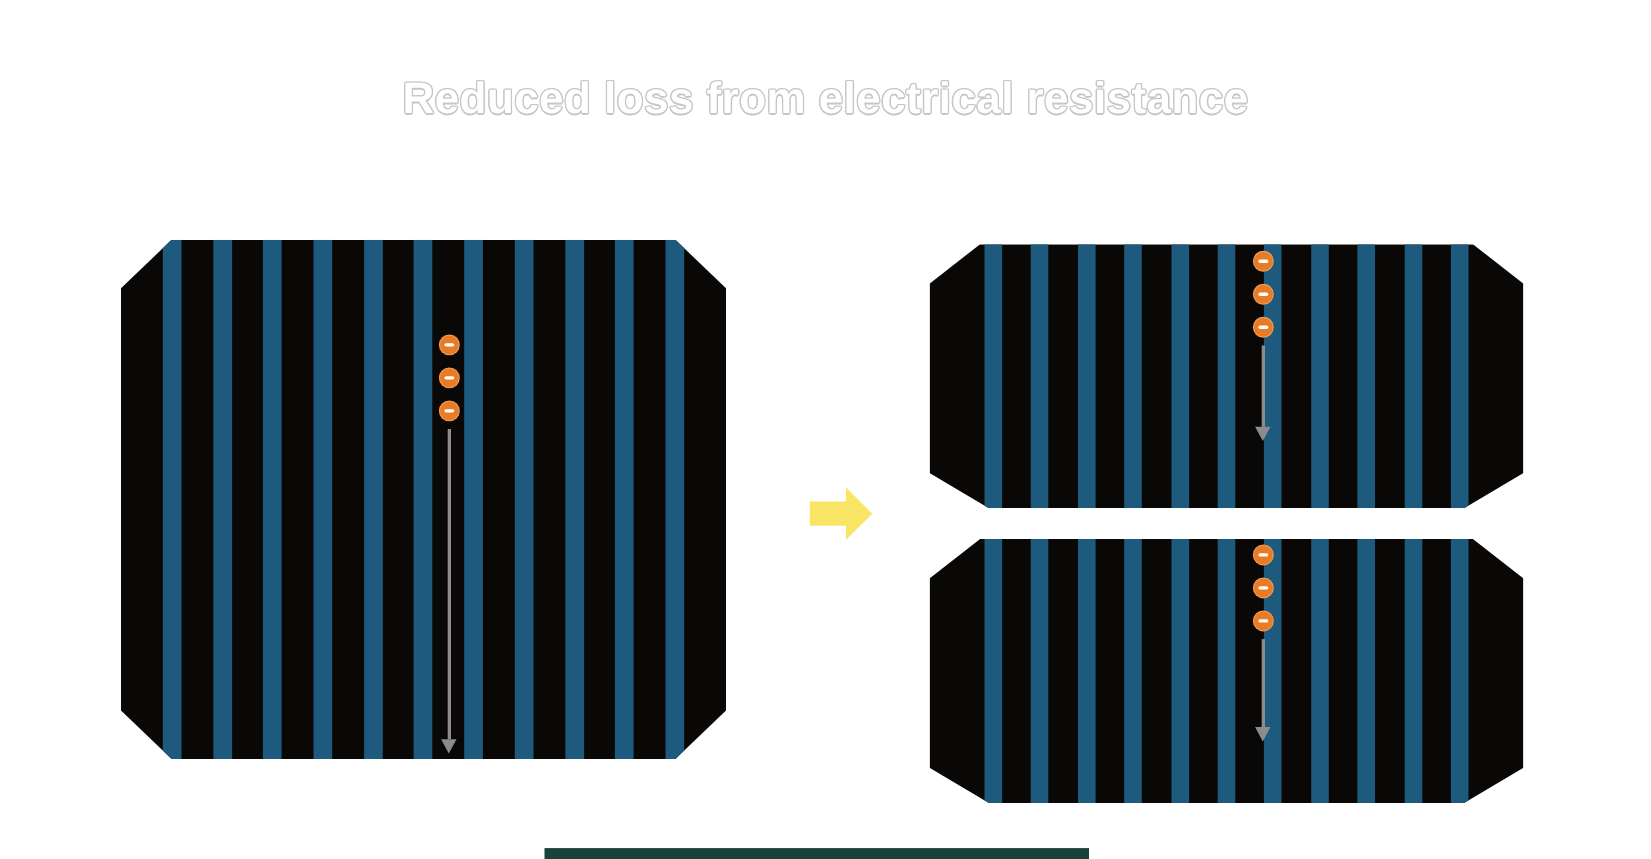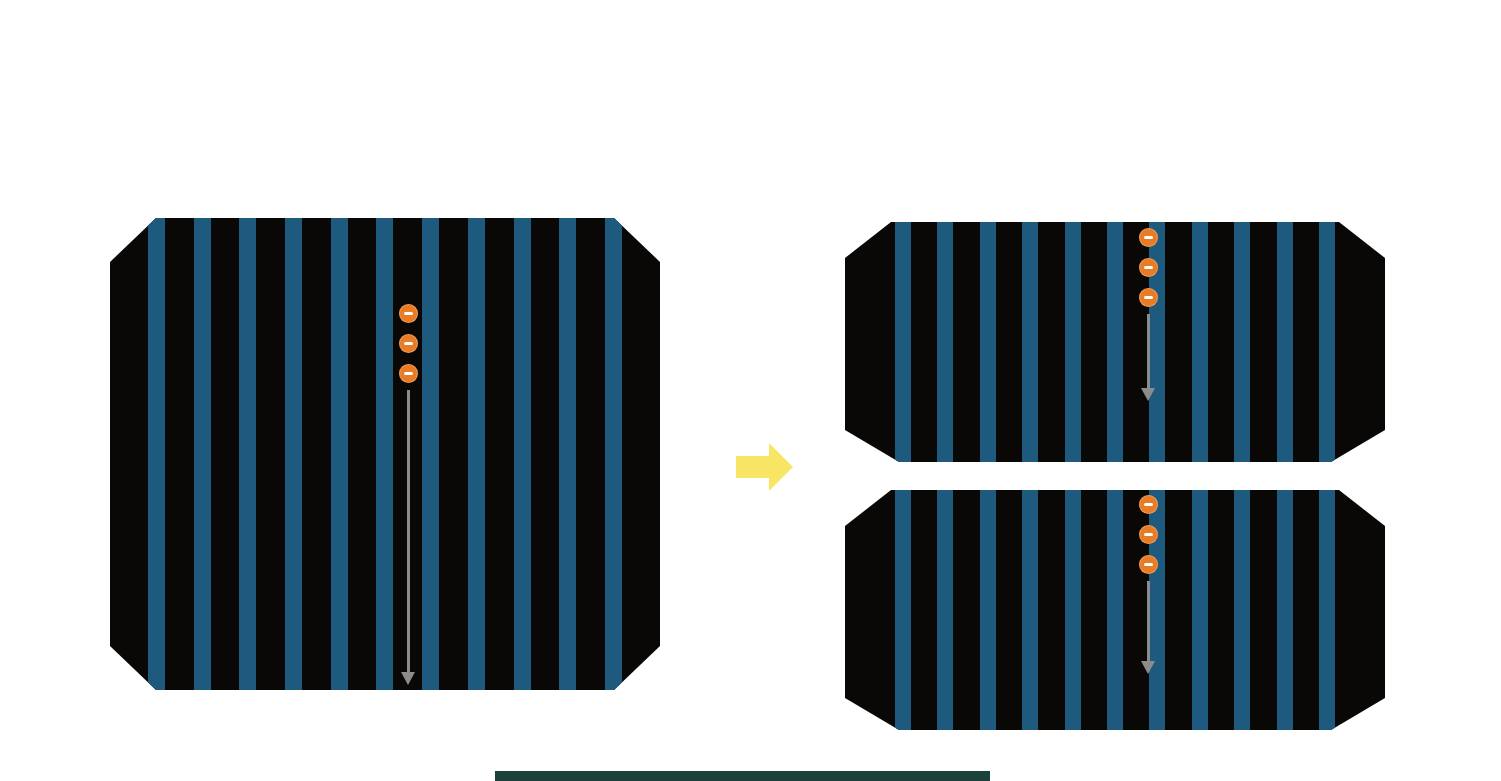--- a/index.html
+++ b/index.html
@@ -147,20 +147,21 @@
     width: 495px;
     height: 10px;
     background: var(--footer-bar, #1a423a);
   }
 </style>
 </head>
 <body>
 
 <div class="canvas">
 
+  <h1 class="title">Reduced loss from electrical resistance</h1>
 
   <div class="cell full-cell">
     <div class="busbars">
         <div class="busbar"></div>
         <div class="busbar"></div>
         <div class="busbar"></div>
         <div class="busbar"></div>
         <div class="busbar"></div>
         <div class="busbar"></div>
         <div class="busbar"></div>

